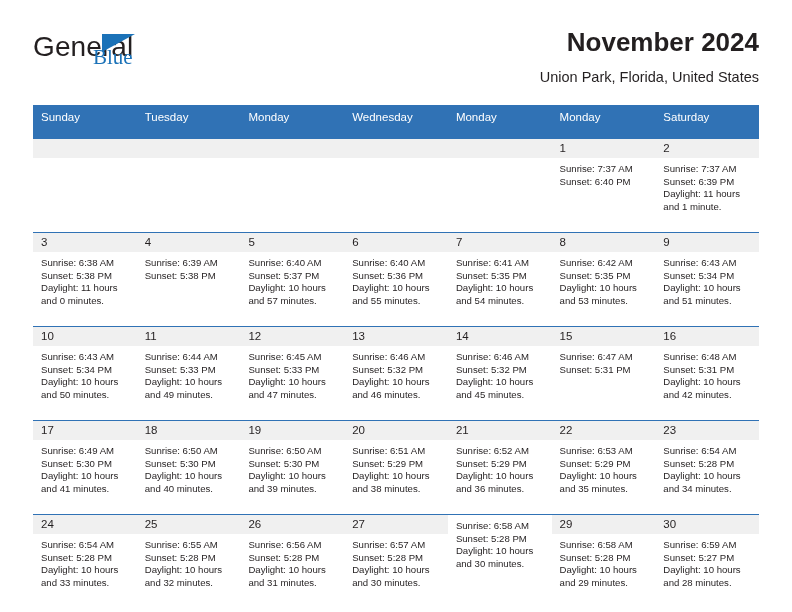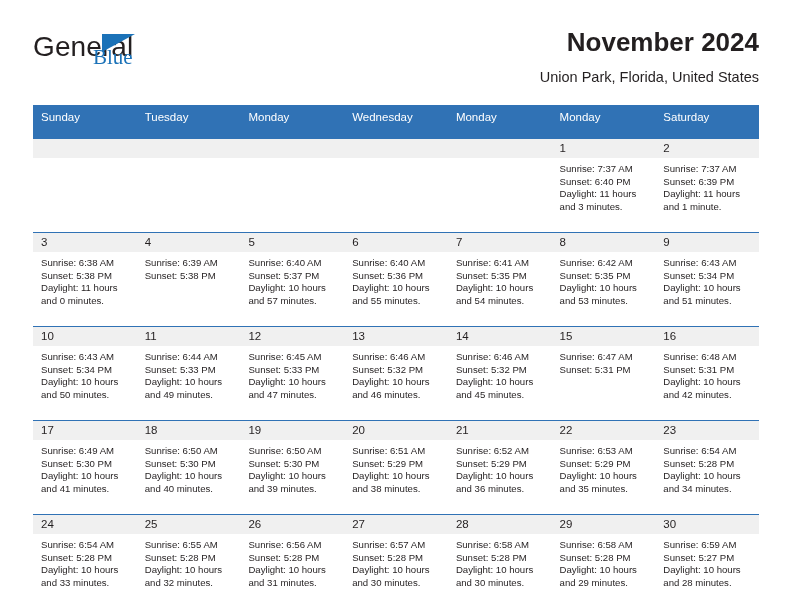--- a/index.html
+++ b/index.html
@@ -204,21 +204,20 @@
               <div class="day-number"></div>
             </div>
           </div>
           <div class="day-cell">
             <div class="day-number-band">
               <div class="day-number">1</div>
             </div>
             <div class="day-info">
               <div>Sunrise: 7:37 AM</div>
               <div>Sunset: 6:40 PM</div>
-              <div class="wrap">Daylight: 11 hours and 3 minutes.</div>
             </div>
           </div>
           <div class="day-cell">
             <div class="day-number-band">
               <div class="day-number">2</div>
             </div>
             <div class="day-info">
               <div>Sunrise: 7:37 AM</div>
               <div>Sunset: 6:39 PM</div>
               <div class="wrap">Daylight: 11 hours and 1 minute.</div>
@@ -474,23 +473,20 @@
             <div class="day-number-band">
               <div class="day-number">27</div>
             </div>
             <div class="day-info">
               <div>Sunrise: 6:57 AM</div>
               <div>Sunset: 5:28 PM</div>
               <div class="wrap">Daylight: 10 hours and 30 minutes.</div>
             </div>
           </div>
           <div class="day-cell">
-            <div class="day-number-band">
-              <div class="day-number">28</div>
-            </div>
             <div class="day-info">
               <div>Sunrise: 6:58 AM</div>
               <div>Sunset: 5:28 PM</div>
               <div class="wrap">Daylight: 10 hours and 30 minutes.</div>
             </div>
           </div>
           <div class="day-cell">
             <div class="day-number-band">
               <div class="day-number">29</div>
             </div>

